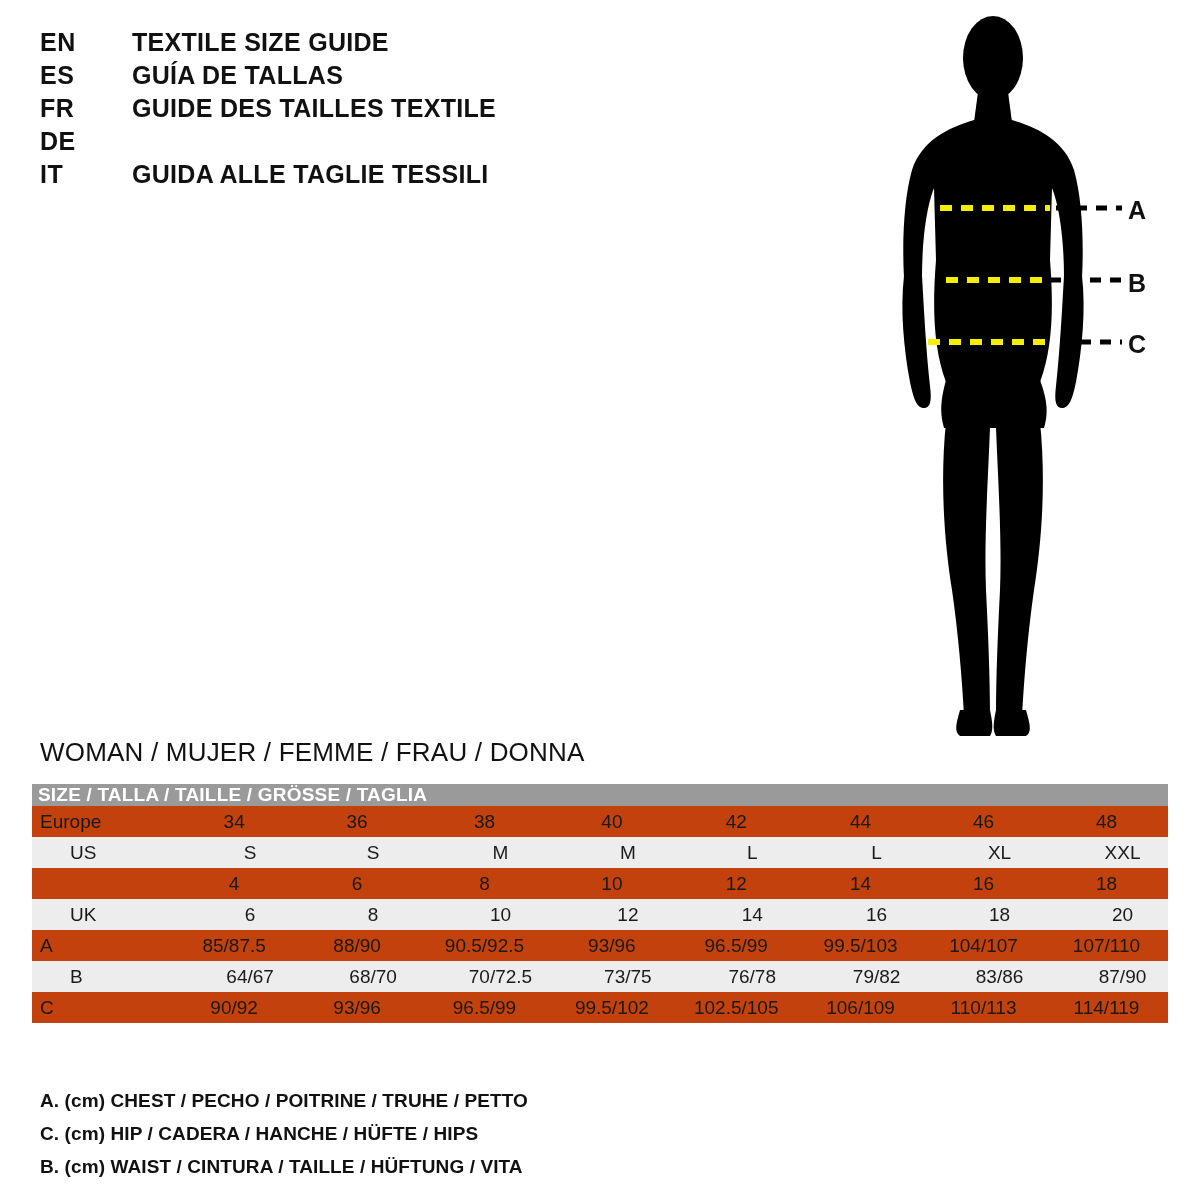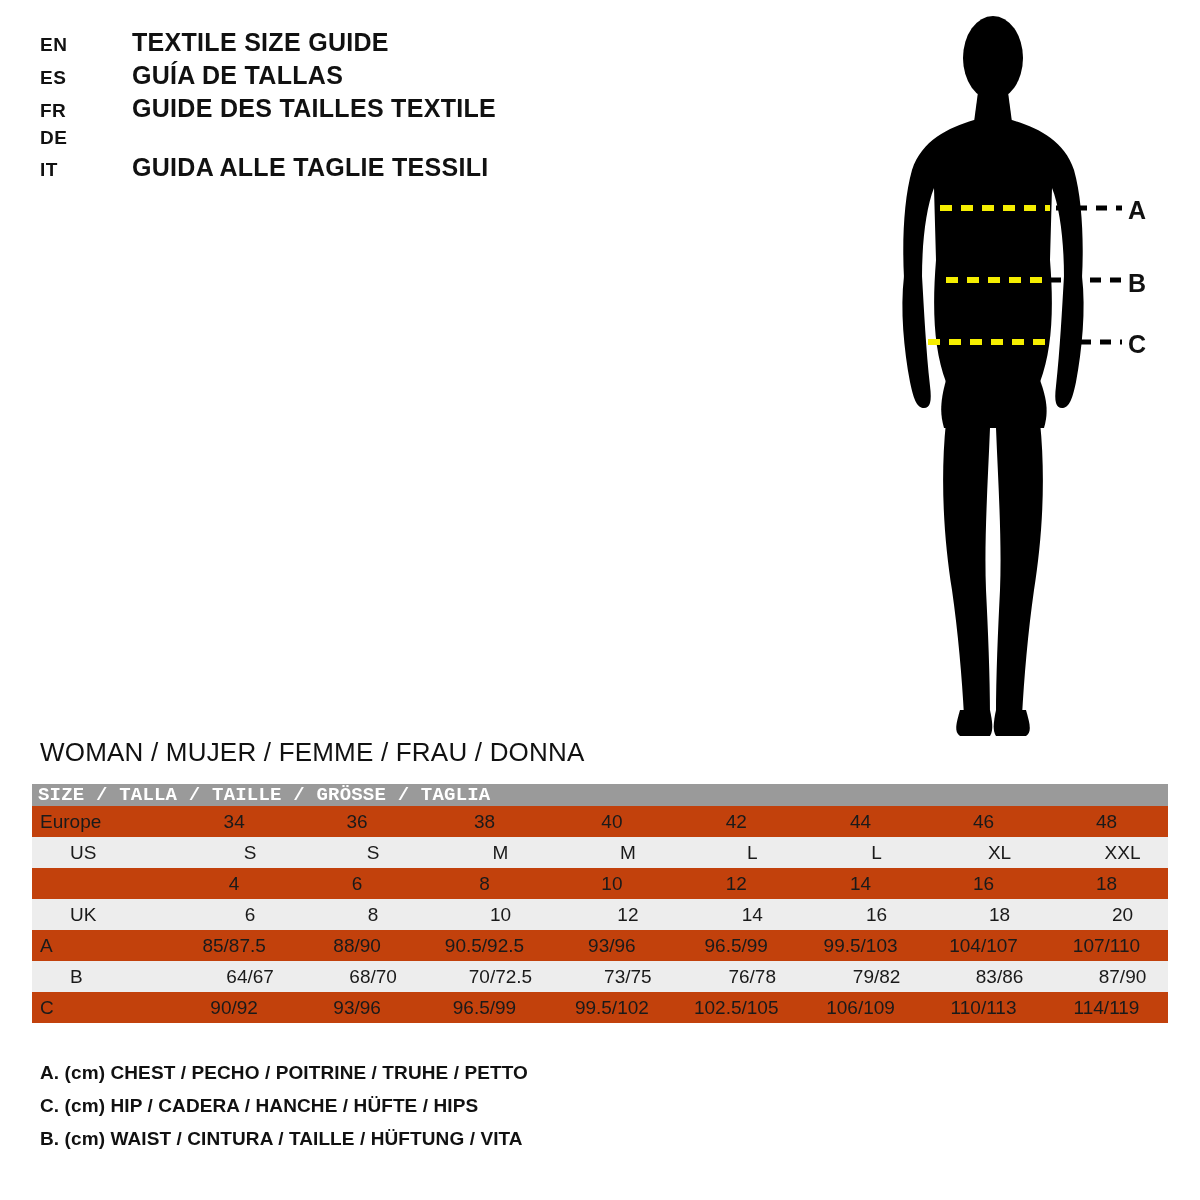--- a/index.html
+++ b/index.html
@@ -23,21 +23,21 @@
     top: 28px;
     width: 620px;
   }
   .lang-row {
     display: flex;
     align-items: baseline;
     margin-bottom: 4px;
   }
   .lang-code {
     width: 76px;
-    font-size: 19px;
+    font-size: 25px;
     font-weight: bold;
     letter-spacing: 0.5px;
     color: #111;
   }
   .lang-text {
     font-size: 25px;
     font-weight: bold;
     letter-spacing: 0.3px;
     color: #111;
     margin-left: 16px;
@@ -86,21 +86,20 @@
     width: 1136px;
     border-collapse: collapse;
     font-size: 19px;
   }
   .size-table tr.header-row td {
     background: #9a9a9a;
     color: #fff;
     font-weight: bold;
     height: 16px;
     letter-spacing: 0.2px;
-    font-family: Liberation Mono, monospace;
   }
   .size-table td {
     height: 31px;
     padding: 0 6px;
     color: #1a1a1a;
   }
   .size-table tr.odd td { background: #c2410c; }
   .size-table tr.even td { background: #ededed; padding-left: 38px; }
   .size-table td.label-cell {
     text-align: left;
@@ -109,21 +108,21 @@
   }
   .size-table td.val-cell {
     text-align: center;
     width: 119px;
   }
 
   
   .footnotes {
     position: absolute;
     left: 40px;
-    top: 1062px;
+    top: 1090px;
     width: 700px;
   }
   .footnote {
     font-size: 19px;
     font-weight: bold;
     color: #111;
     margin-bottom: 11px;
     letter-spacing: 0.1px;
   }
 </style>

